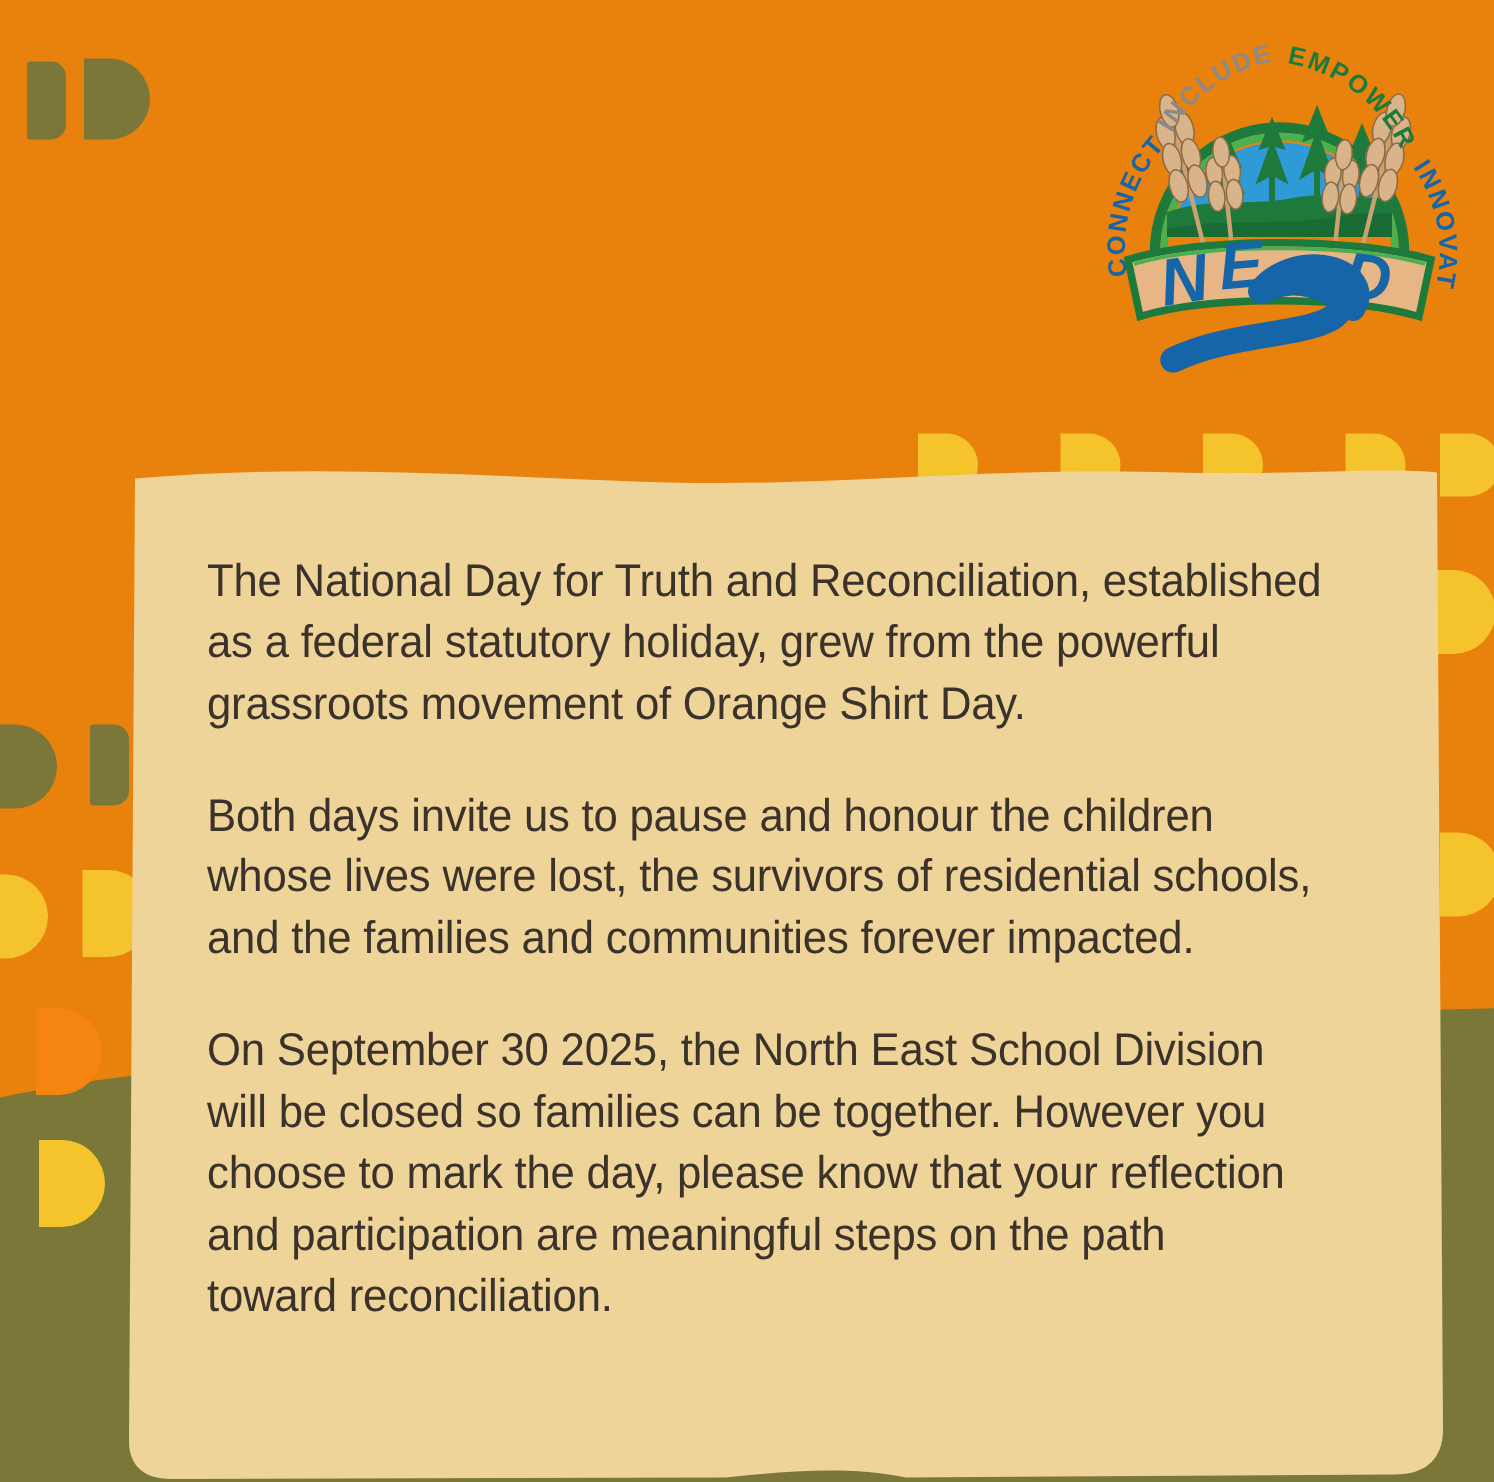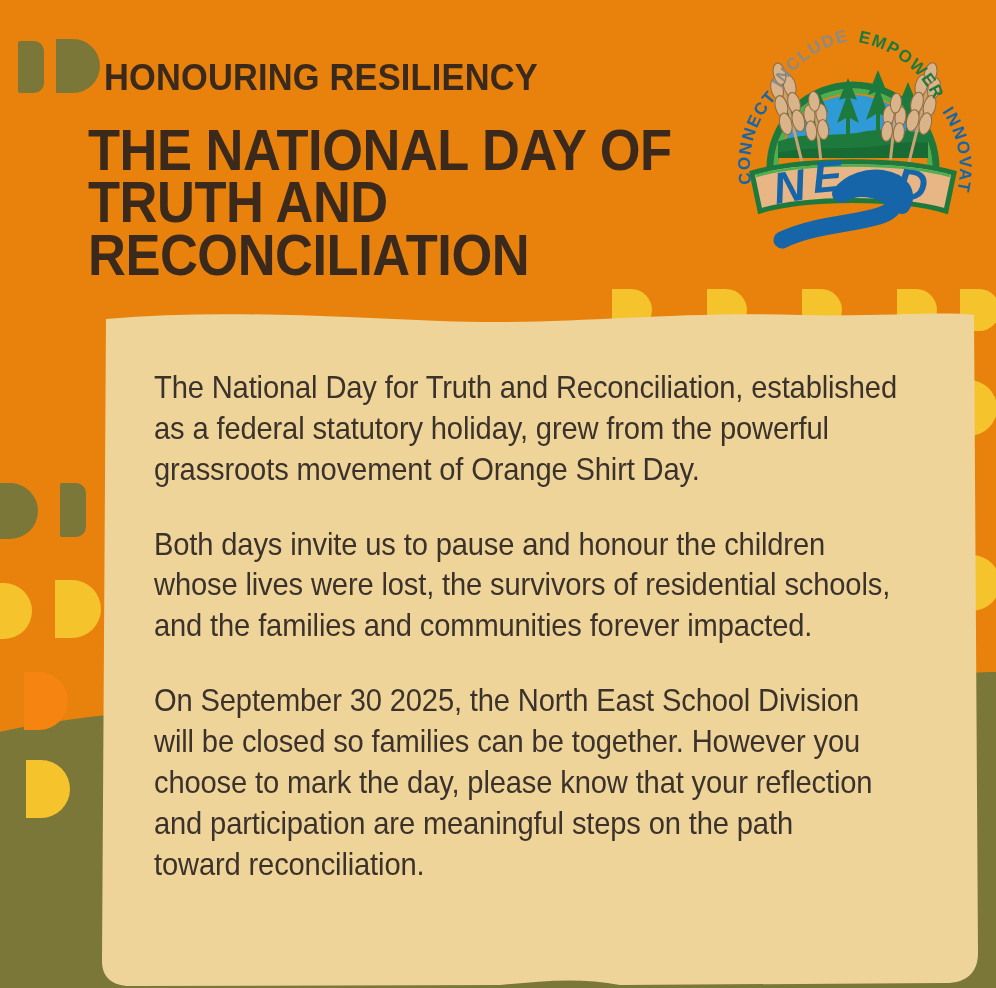--- a/index.html
+++ b/index.html
@@ -83,21 +83,21 @@
     left: 722px;
     top: 18px;
     width: 262px;
     height: 248px;
   }
   .logo svg { display: block; width: 100%; height: 100%; }
 
   
   .card-wrap {
     position: absolute;
-    left: 100px;
+    left: 84px;
     top: 305px;
     width: 880px;
     height: 683px;
   }
   .card-shape { position: absolute; inset: 0; }
   .card-shape svg { display: block; width: 100%; height: 100%; }
 
   .card-body {
     position: absolute;
     left: 54px;
@@ -144,26 +144,20 @@
     <svg viewBox="0 0 1020 330" preserveAspectRatio="none" aria-hidden="true">
       <path d="M0,76 C60,62 130,54 210,50 C330,44 430,56 540,50 C660,44 770,28 880,20 C940,16 990,14 1020,14 L1020,330 L0,330 Z" fill="#7A7739"></path>
     </svg>
   </div>
 
   <div id="deco-layer-2" style="position:absolute;inset:0;">
       <div class="blob" style="left: 24px; top: 672px; width: 44px; height: 58px; background: rgb(245, 132, 16);"></div>
       <div class="blob" style="left: 26px; top: 760px; width: 44px; height: 58px; background: rgb(245, 195, 44);"></div>
     </div>
 
-  <div class="header">
-    <div class="kicker">HONOURING RESILIENCY</div>
-    <div class="title">THE NATIONAL DAY OF
-TRUTH AND
-RECONCILIATION</div>
-  </div>
 
   <div class="logo">
     <svg viewBox="0 0 262 248" aria-hidden="true">
       <defs>
         <clipPath id="shieldClip">
           <path d="M56,140 L56,108 A75,75 0 0 1 206,108 L206,140 Z"></path>
         </clipPath>
         <path id="arcConnect" d="M 30,168 A 101,101 0 0 1 62,72" fill="none"></path>
         <path id="arcInclude" d="M 58,72 A 101,101 0 0 1 122,24" fill="none"></path>
         <path id="arcEmpower" d="M 134,24 A 101,101 0 0 1 212,82" fill="none"></path>

